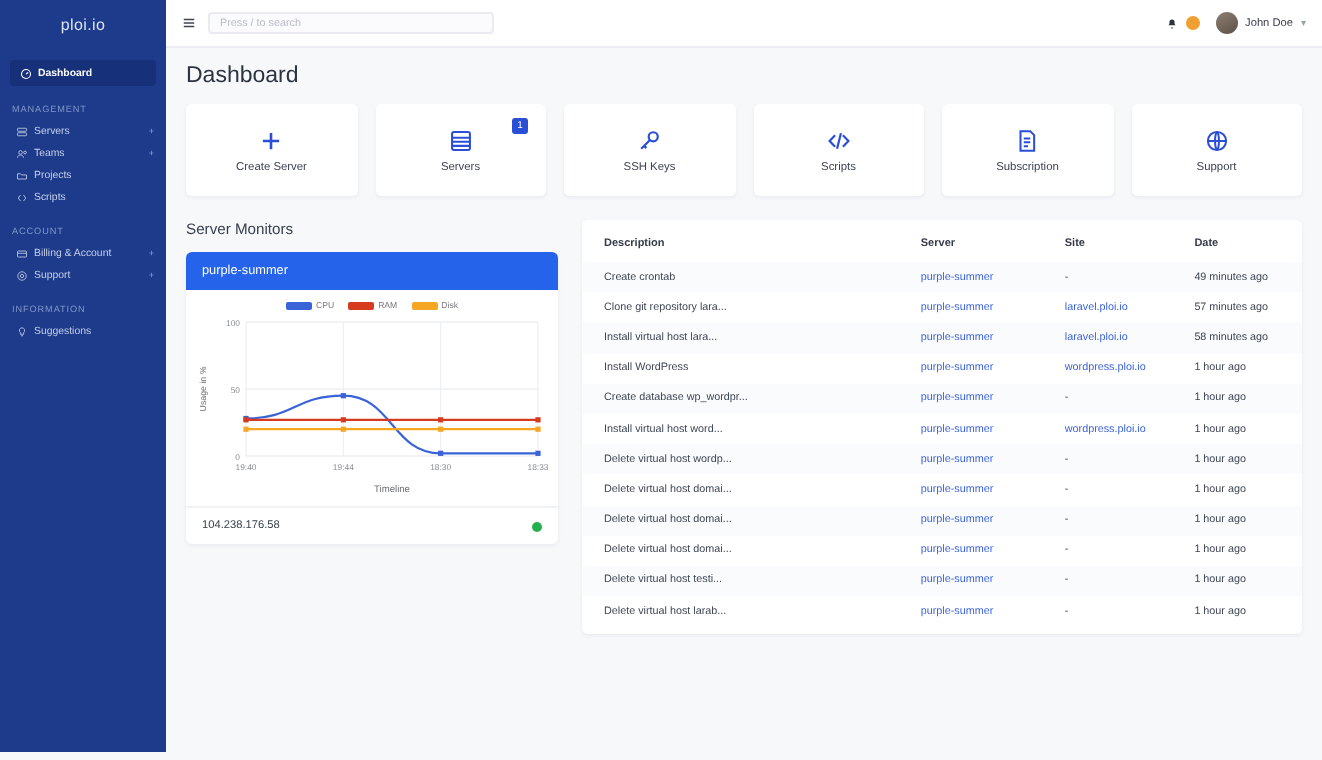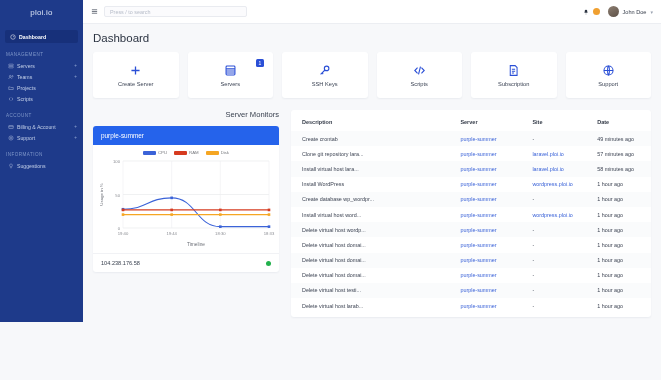--- a/index.html
+++ b/index.html
@@ -6,21 +6,21 @@
   html, body {
     width: 661px; height: 380px;
     font-family: "Liberation Sans", sans-serif;
     background: #f7f8fa;
     overflow: hidden;
   }
   .app { display: flex; width: 661px; height: 380px; }
 
   
   .sidebar {
-    width: 83px; height: 322px;
+    width: 83px; height: 376px;
     background: #1e3a8a;
     color: #c7d2ea;
     flex: 0 0 83px;
     padding-top: 0;
     overflow: hidden;
   }
   .logo {
     height: 24px; display: flex; align-items: center; justify-content: center;
     font-size: 8px; color: #dbe4f5; letter-spacing: .2px;
   }
@@ -95,21 +95,21 @@
   .card .cbadge {
     position: absolute; top: 7px; right: 9px;
     min-width: 8px; height: 8px; border-radius: 1.5px;
     background: #2a4fd6; color: #fff; font-size: 5px;
     display: flex; align-items: center; justify-content: center;
     padding: 0 2px;
   }
 
   
   .lower { display: flex; gap: 12px; }
-  .col-left { width: 186px; flex: 0 0 186px; text-align: right; }
+  .col-left { width: 186px; flex: 0 0 186px; }
   .col-right { flex: 1; }
   .sec-h { font-size: 7.6px; color: #39414f; margin-bottom: 7px; }
 
   .monitor {
     background: #fff; border-radius: 3px;
     box-shadow: 0 1px 2px rgba(25,40,80,.06);
     overflow: hidden;
   }
   .mon-head {
     background: #2563eb; color: #fff;

